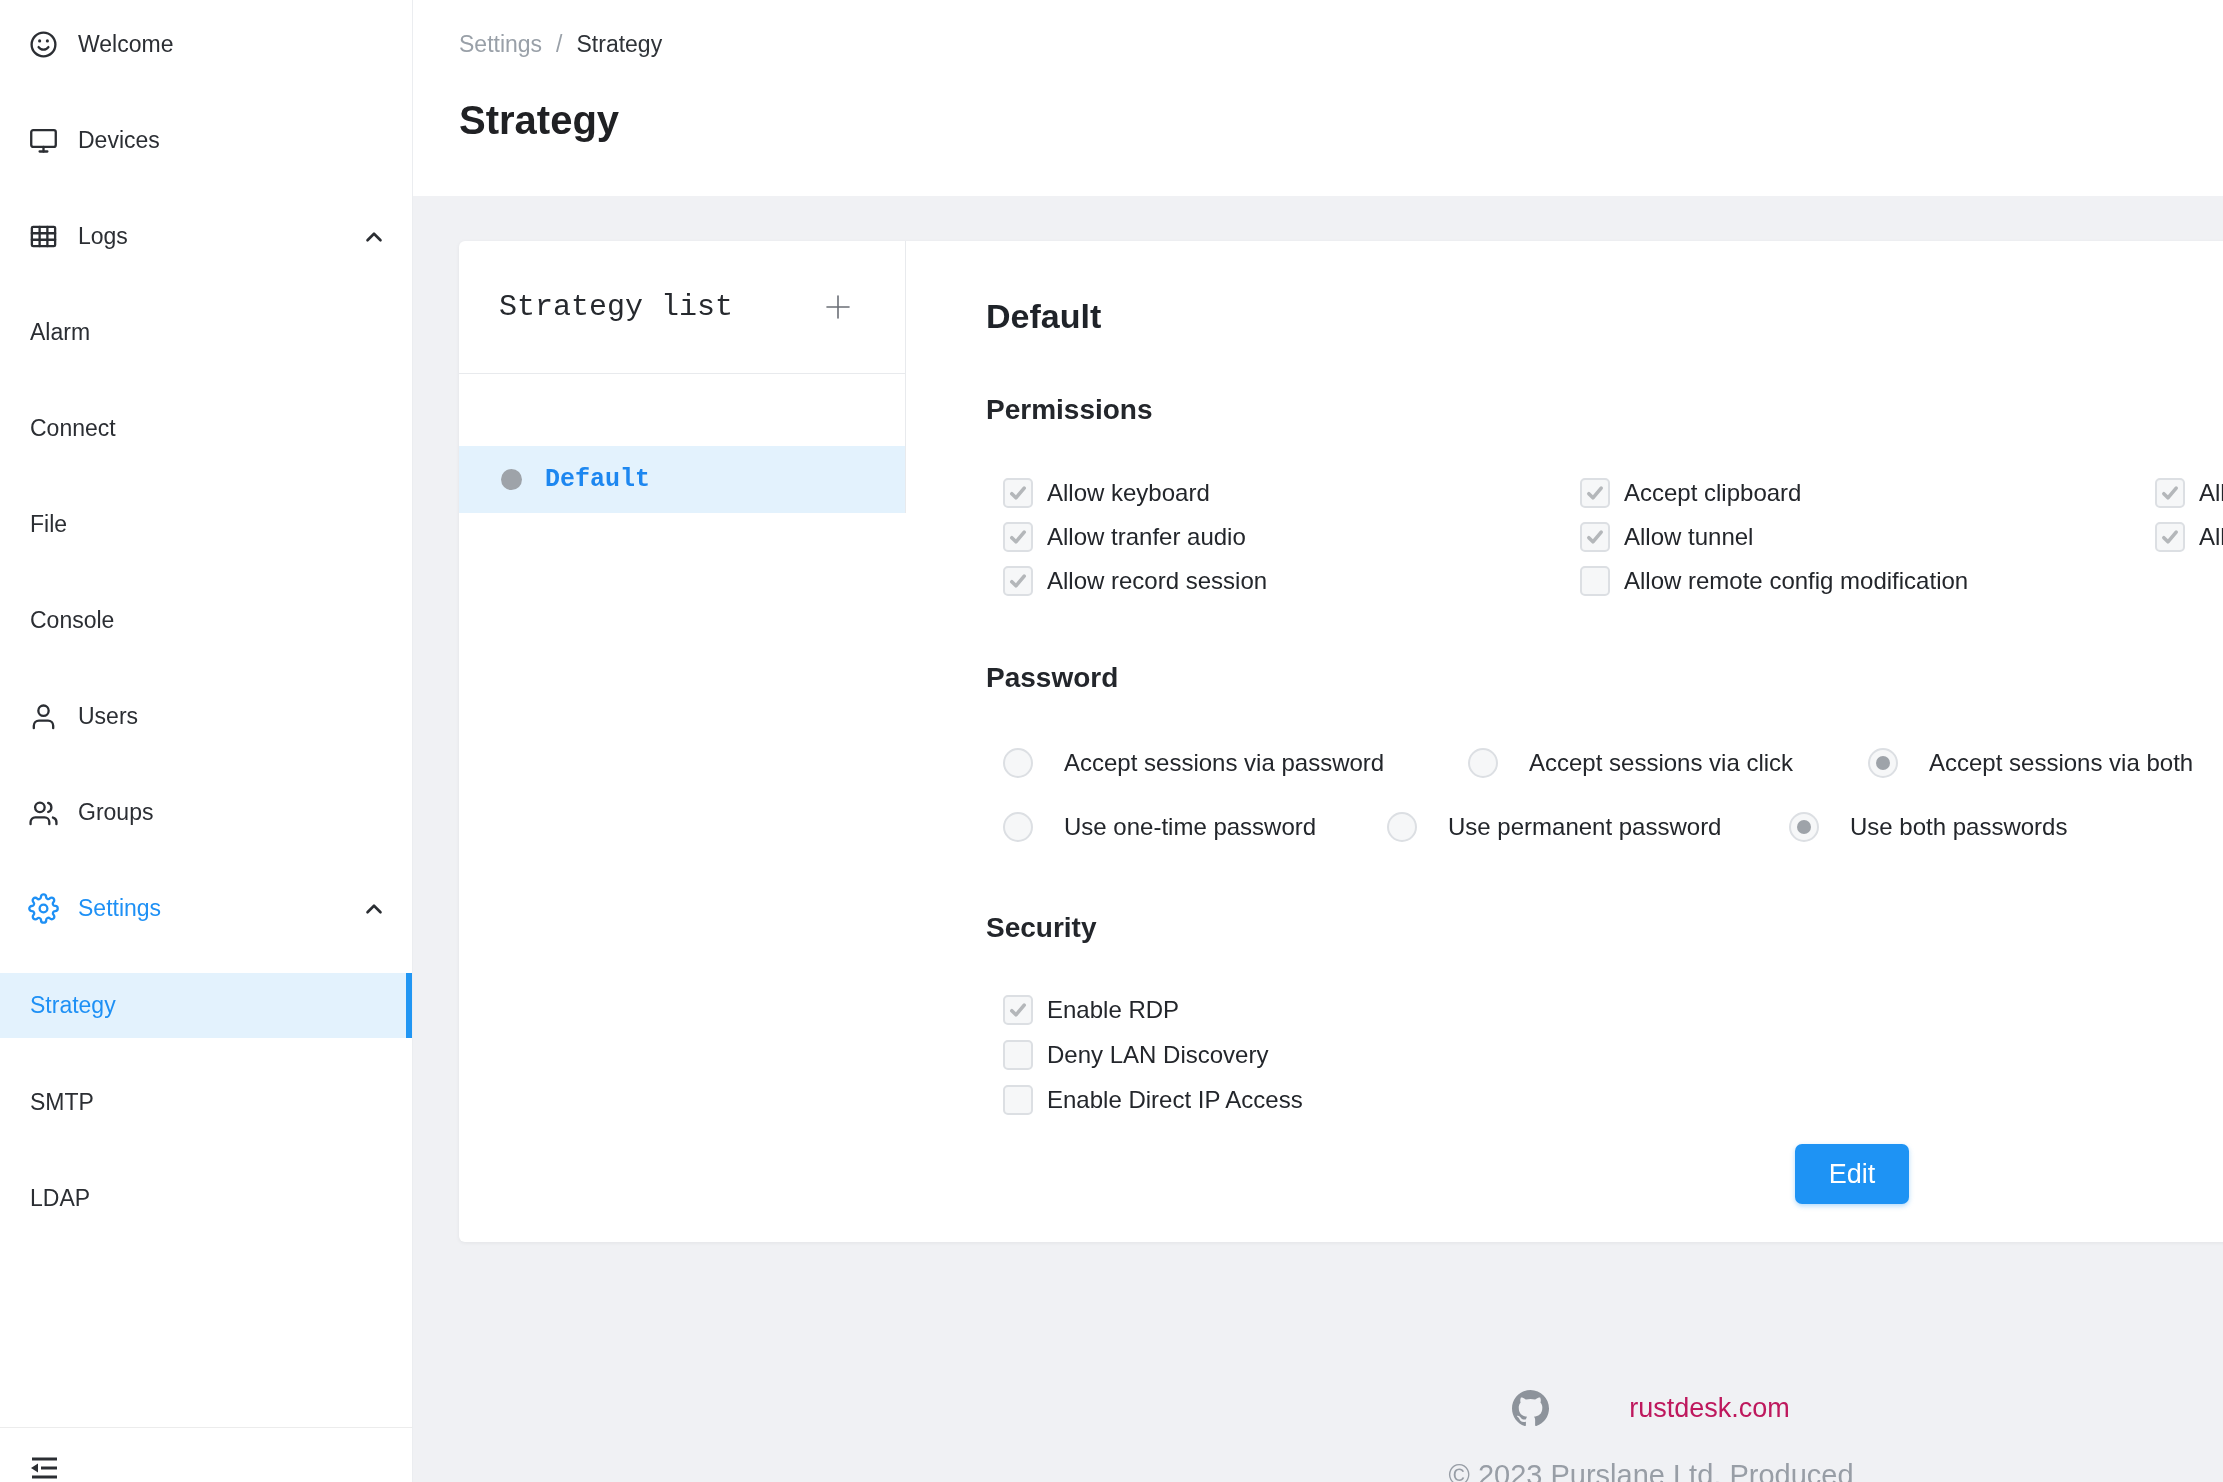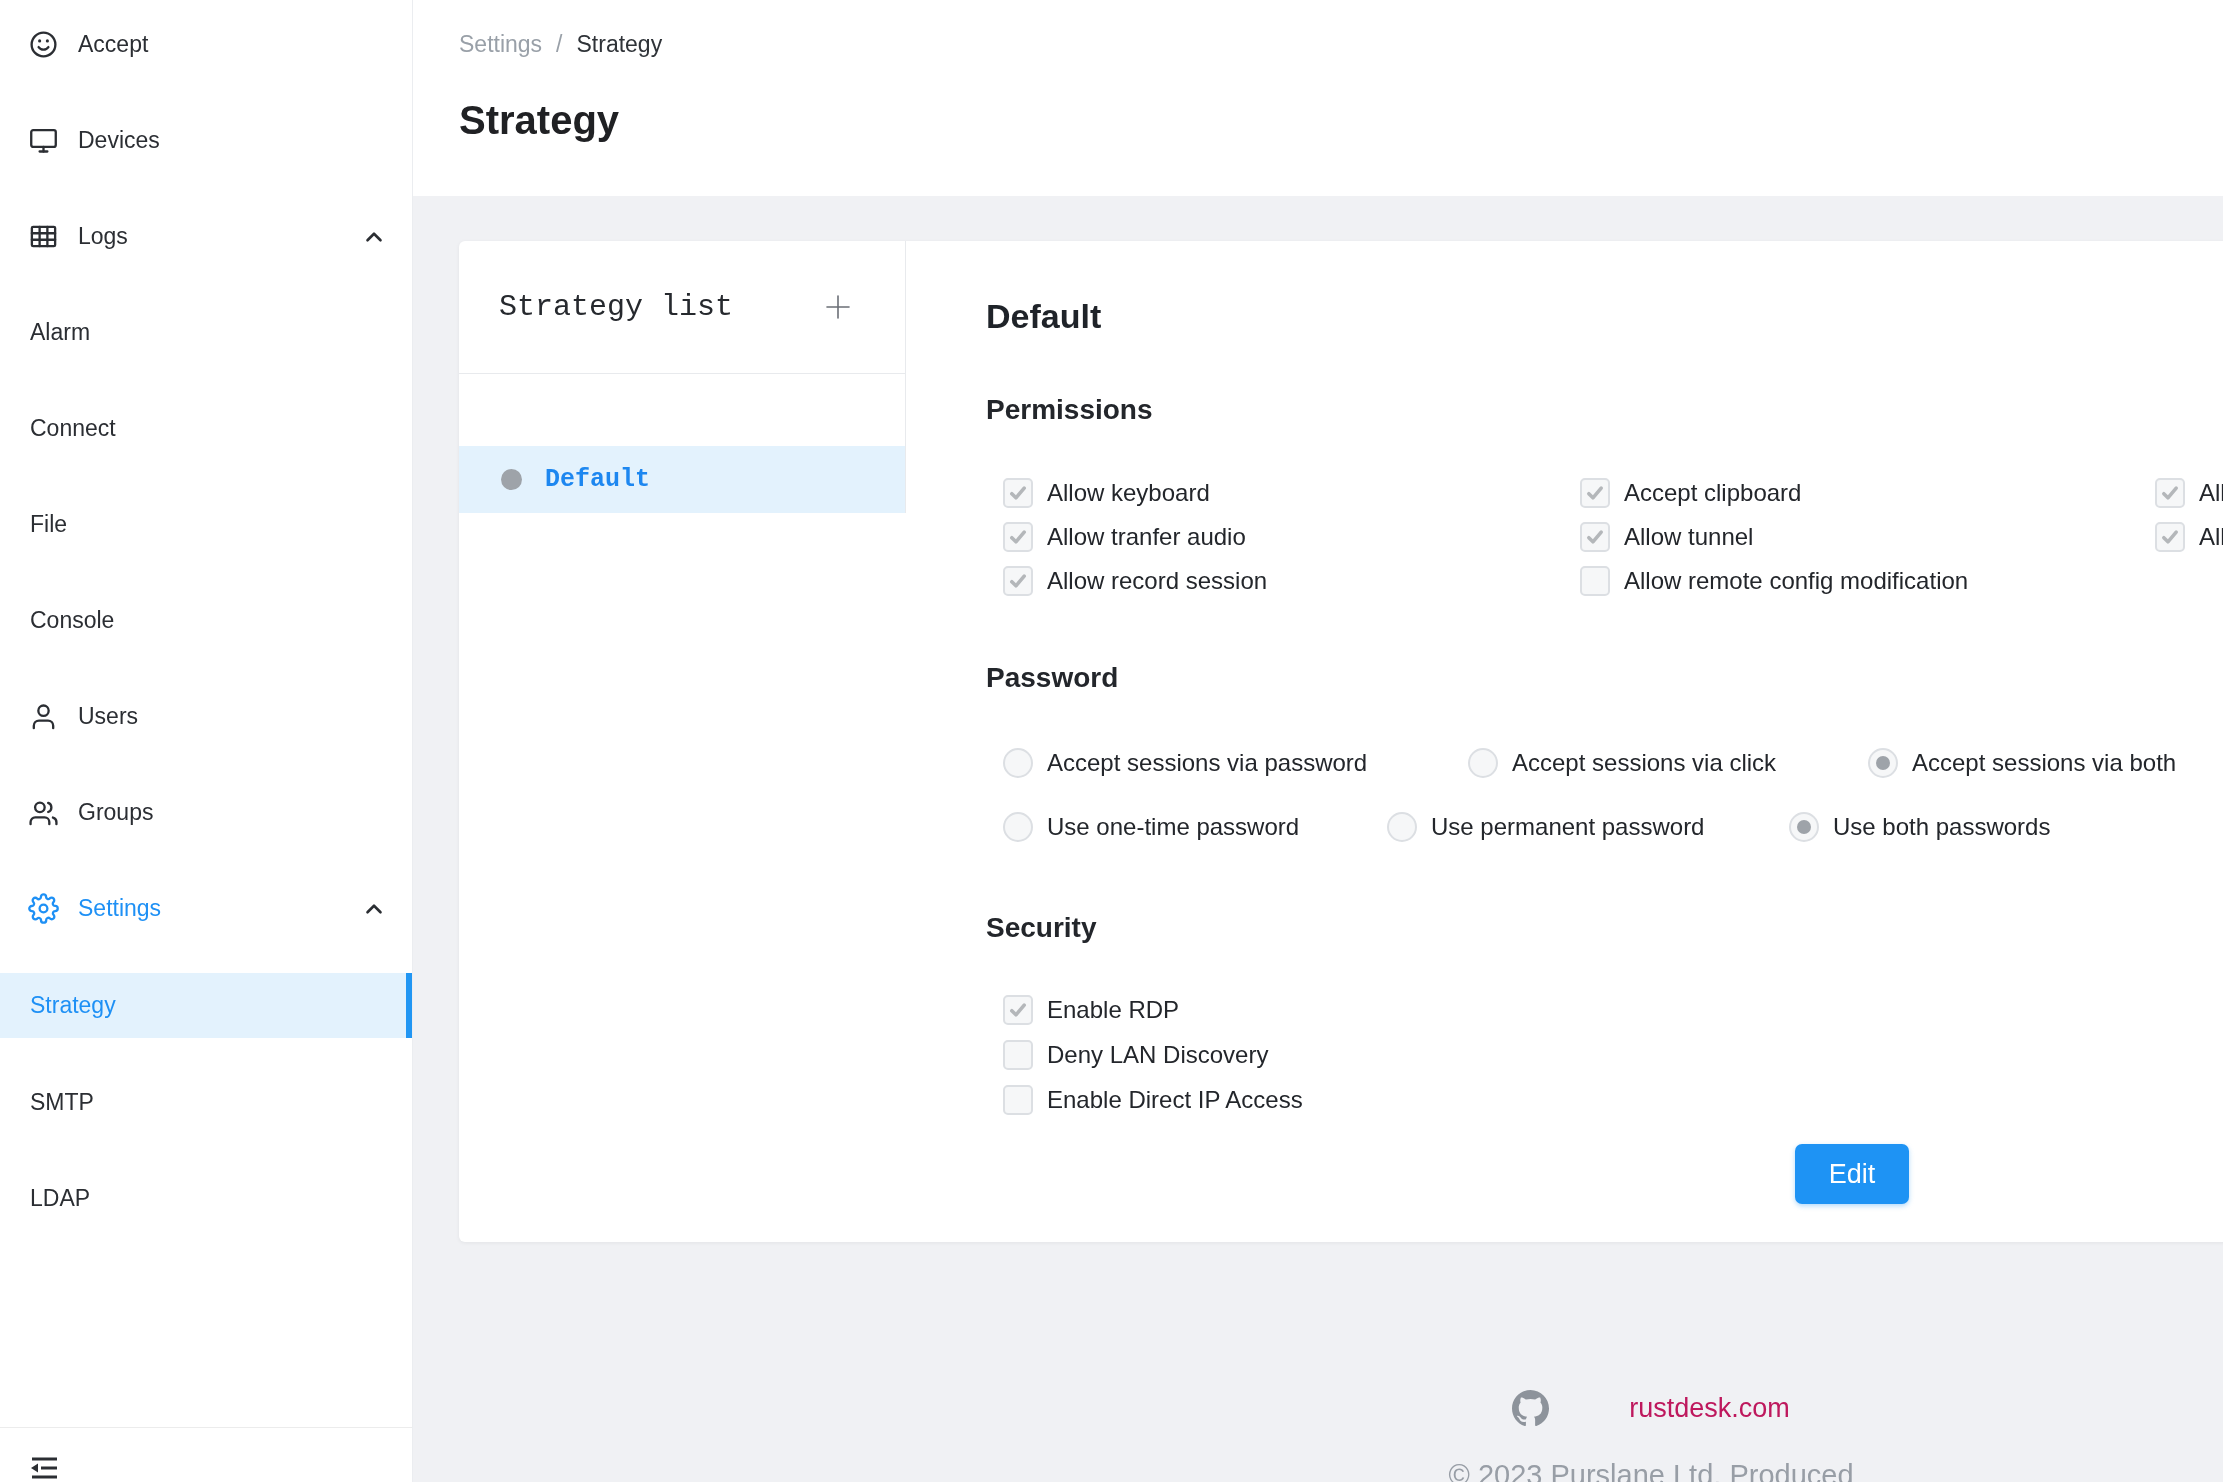--- a/index.html
+++ b/index.html
@@ -72,21 +72,21 @@
   .checkbox { width:30px; height:30px; border:2px solid #dcdfe3; background:#f6f7f8;
               border-radius:5px; margin-right:14px; flex:none; display:flex;
               align-items:center; justify-content:center; }
   .checkbox svg { width:22px; height:22px; stroke:#b4b7ba; fill:none; stroke-width:2.6;
                   stroke-linecap:round; stroke-linejoin:round; display:none; }
   .checkbox.checked svg { display:block; }
 
   .radio-rows { margin-top:40px; padding-left:17px; }
   .radio-row { display:flex; align-items:center; height:52px; }
   .radio-row + .radio-row { margin-top:12px; }
-  .radio-opt { display:flex; align-items:center; font-size:24px; color:#23262b; white-space:nowrap; }
+  .radio-opt { display:flex; align-items:center; font-size:24px; color:#23262b; white-space:nowrap;gap:17px; }
   .radio { width:30px; height:30px; border-radius:50%; border:2px solid #dcdfe3;
            background:#f6f7f8; margin-right:14px; flex:none; position:relative; }
   .radio.selected::after { content:''; position:absolute; inset:6px; border-radius:50%; background:#9ea3a9; }
   .w1 { width:465px; } .w2 { width:400px; } .w3 { width:384px; } .w4 { width:402px; }
 
   .sec-list { margin-top:40px; padding-left:17px; }
   .sec-item { height:45px; }
 
   .btn-row { margin-top:22px; margin-left:809px; }
   .edit-btn { width:114px; height:60px; background:#1e93f4; color:#ffffff; border:none;
@@ -110,21 +110,21 @@
 
     <div class="nav-item">
       <span class="nav-icon">
         <svg viewBox="0 0 24 24">
             <circle cx="12" cy="12" r="9.2"></circle>
             <path d="M8.2 14s1.4 2 3.8 2 3.8-2 3.8-2"></path>
             <line x1="9" y1="9.2" x2="9.01" y2="9.2" stroke-width="2.4"></line>
             <line x1="15" y1="9.2" x2="15.01" y2="9.2" stroke-width="2.4"></line>
           </svg>
       </span>
-      <span class="nav-label">Accept</span>
+      <span class="nav-label">Welcome</span>
     </div>
 
     <div class="nav-item">
       <span class="nav-icon">
         <svg viewBox="0 0 24 24">
             <rect x="2.5" y="4" width="19" height="13" rx="1.5"></rect>
             <line x1="9" y1="20.5" x2="15" y2="20.5"></line>
             <line x1="12" y1="17" x2="12" y2="20.5"></line>
           </svg>
       </span>

